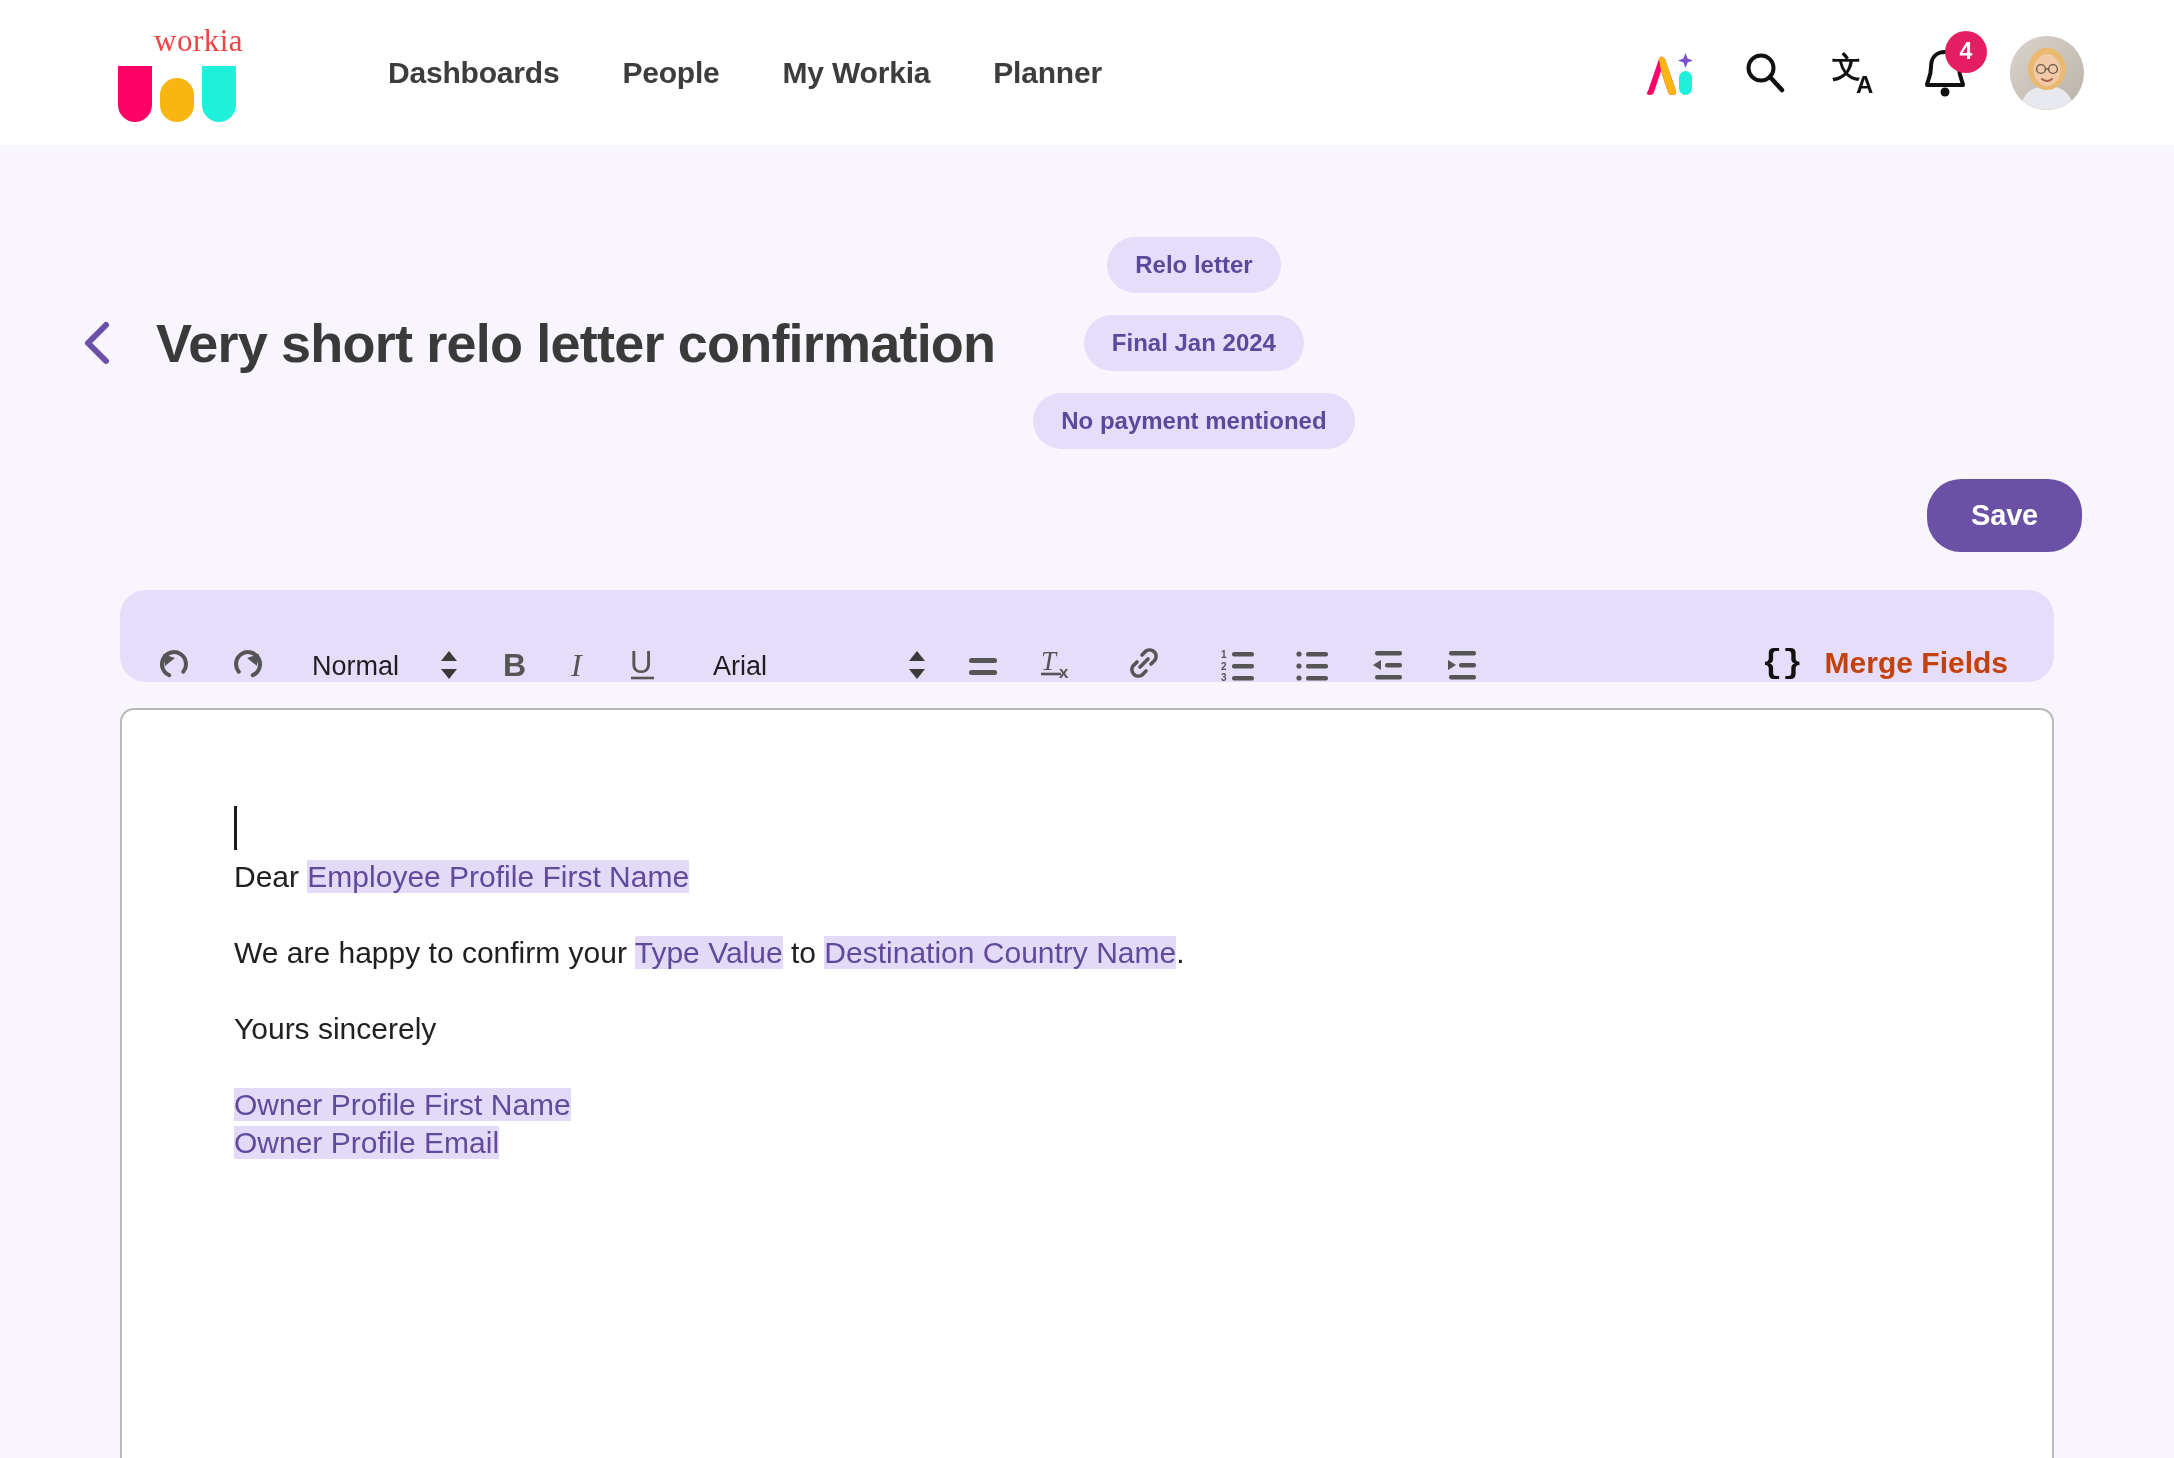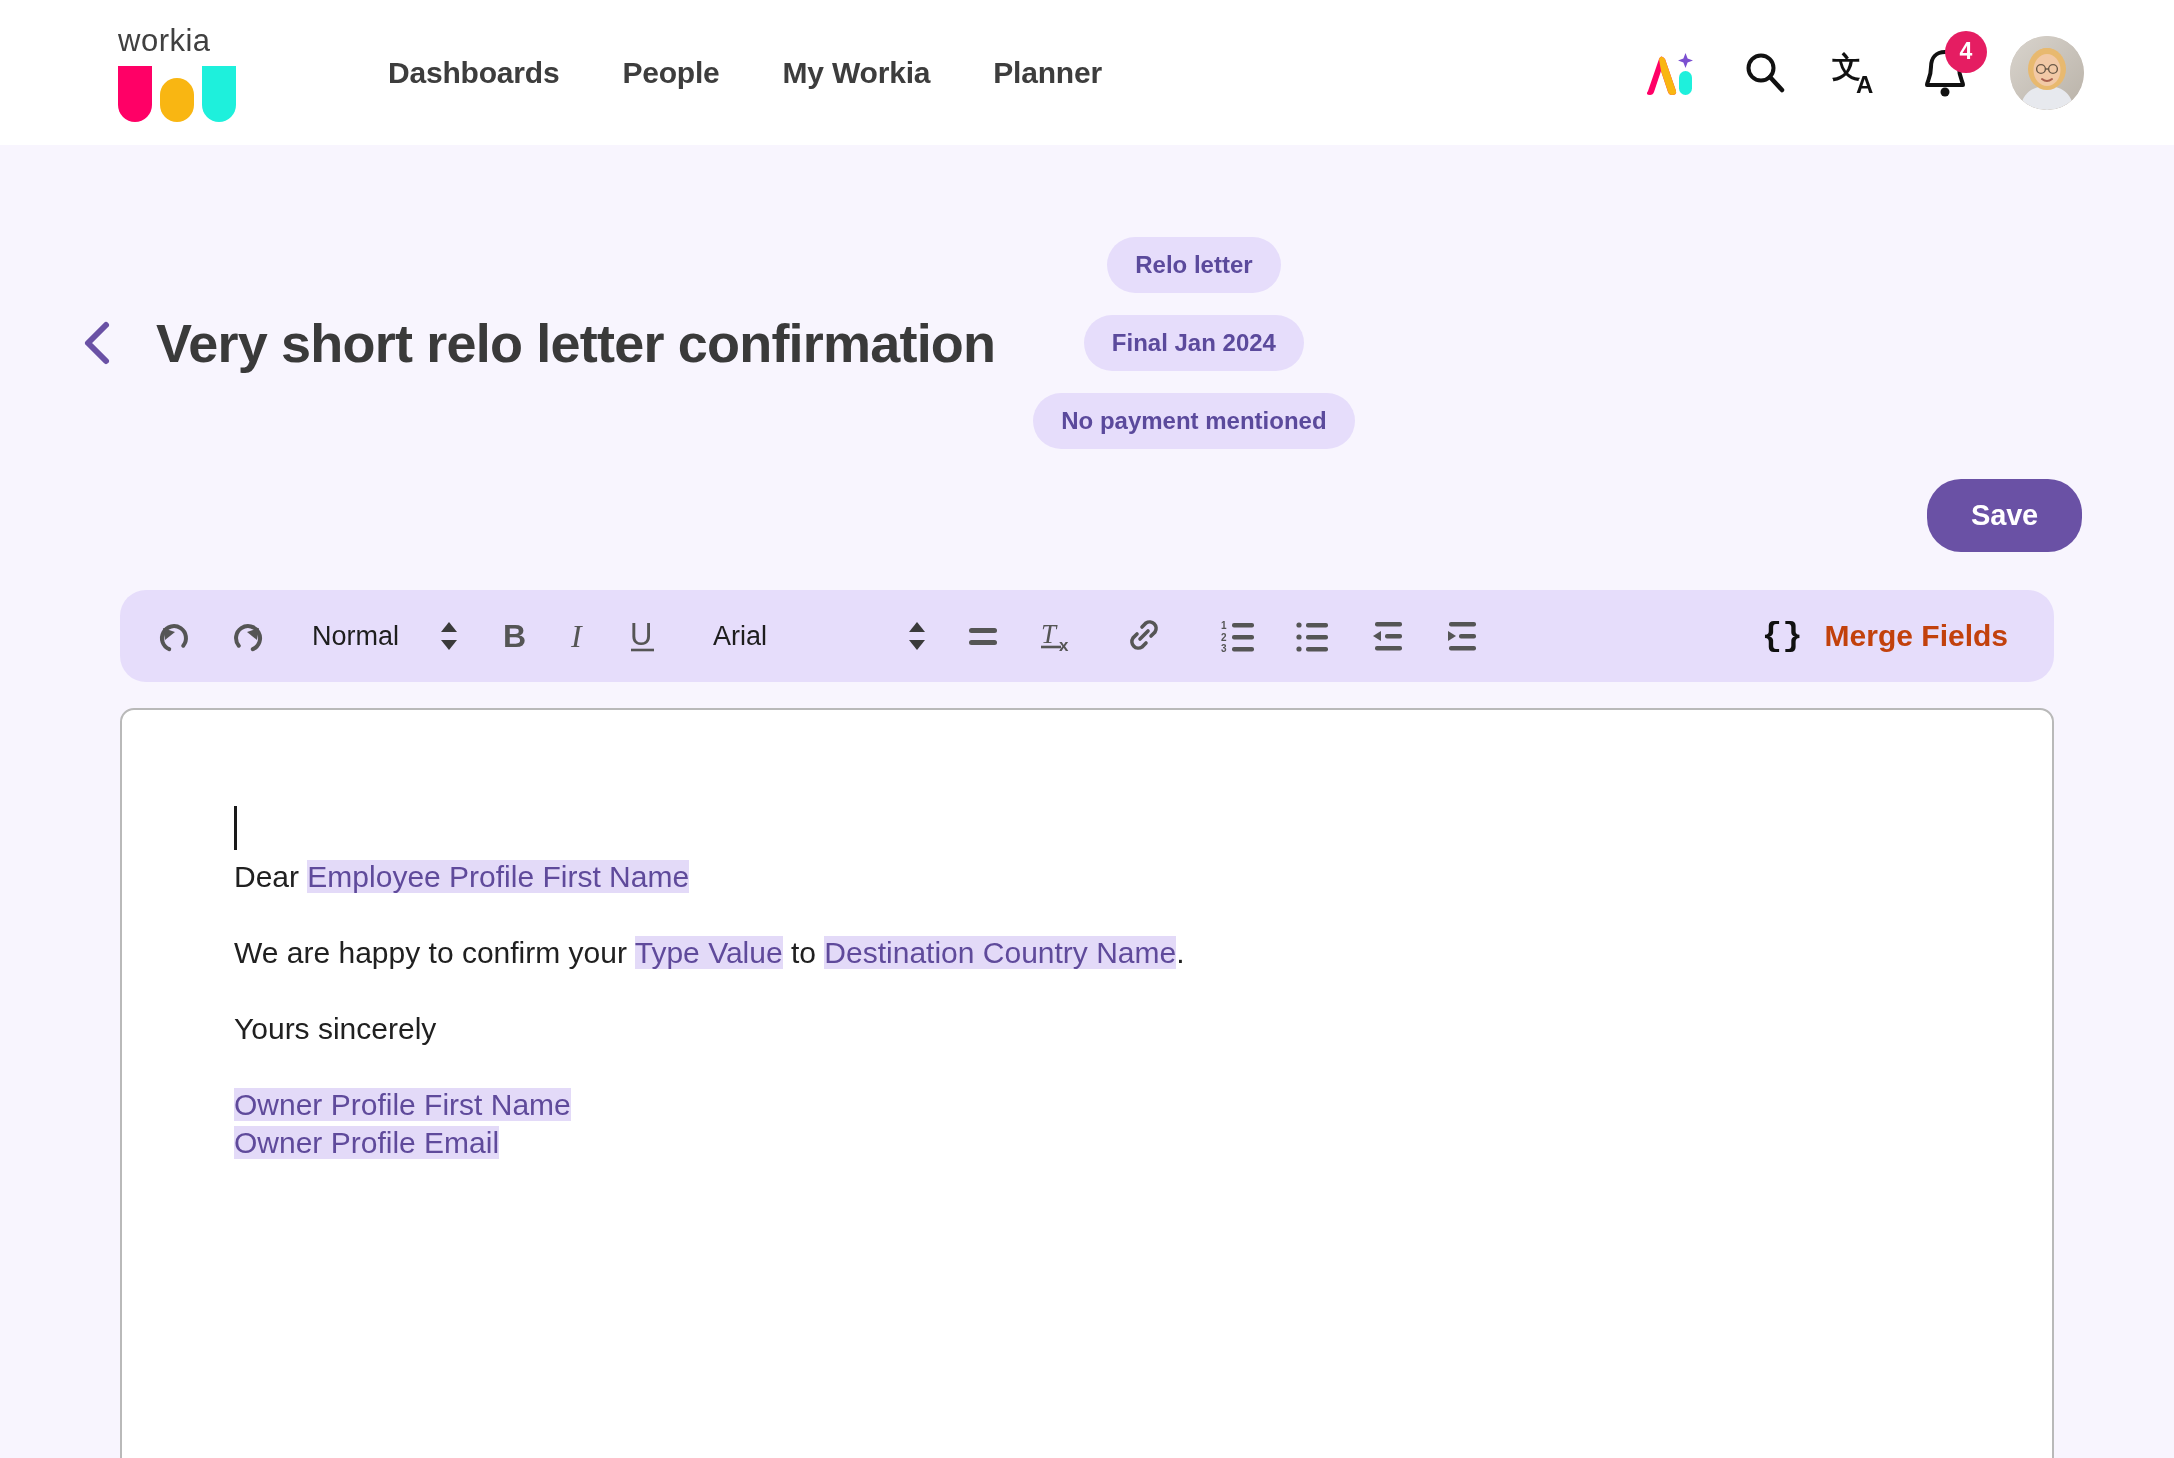--- a/index.html
+++ b/index.html
@@ -12,22 +12,23 @@
 
   
   .topbar {
     position: relative;
     width: 2174px; height: 145px;
     background: #ffffff;
     display: flex; align-items: center;
   }
   .logo-wrap { margin-left: 118px; width: 132px; display:flex; flex-direction:column; align-items:flex-start; }
   .logo-word {
-    font-size: 31px; letter-spacing: 0.5px; color: #404040; font-weight: 400;
-    font-family: Liberation Sans, sans-serif;
+    font-size: 31px; letter-spacing: 0.5px; color: #ef4444; font-weight: 400;
+    font-family: Liberation Serif, serif;
+    margin-left: 36px;
   }
   .logo-marks { display: flex; gap: 8px; margin-top: 7px; }
   .logo-bar { width: 34px; height: 56px; border-bottom-left-radius: 18px; border-bottom-right-radius: 18px; }
   .logo-bar.pink   { background: #ff0066; }
   .logo-bar.amber  { background: #f9b612; height: 44px; align-self: flex-end; border-top-left-radius:18px; border-top-right-radius:18px;}
   .logo-bar.cyan   { background: #1ef0dc; }
 
   .nav { display: flex; align-items: center; gap: 63px; margin-left: 138px; }
   .nav-item {
     font-size: 30px; font-weight: 700; color: #3d3d3d; letter-spacing: -0.2px;
@@ -82,21 +83,21 @@
     background: #6a51a5; color: #ffffff;
     font-size: 29px; font-weight: 700;
     padding: 20px 44px; border-radius: 34px; border: none;
     cursor: pointer; letter-spacing: -0.2px;
   }
 
   
   .toolbar {
     margin: 38px 120px 0 120px;
     height: 92px; background: #e6ddfb; border-radius: 26px;
-    display: flex; align-items: center; padding: 0 34px;
+    display: flex; align-items: flex-end; padding: 0 34px;
   }
   .tb-icon { cursor: pointer; display: flex; align-items: center; justify-content: center; }
   .tb-label {
     font-size: 27px; color: #1e1e1e; cursor: pointer; white-space: nowrap;
   }
   .stepper { margin-left: 14px; cursor: pointer; display:flex; align-items:center; }
   .merge-fields {
     margin-left: auto; display: flex; align-items: center; gap: 22px; cursor: pointer; padding-right: 12px;
   }
   .merge-label { font-size: 30px; font-weight: 700; color: #c2410c; white-space: nowrap; }

